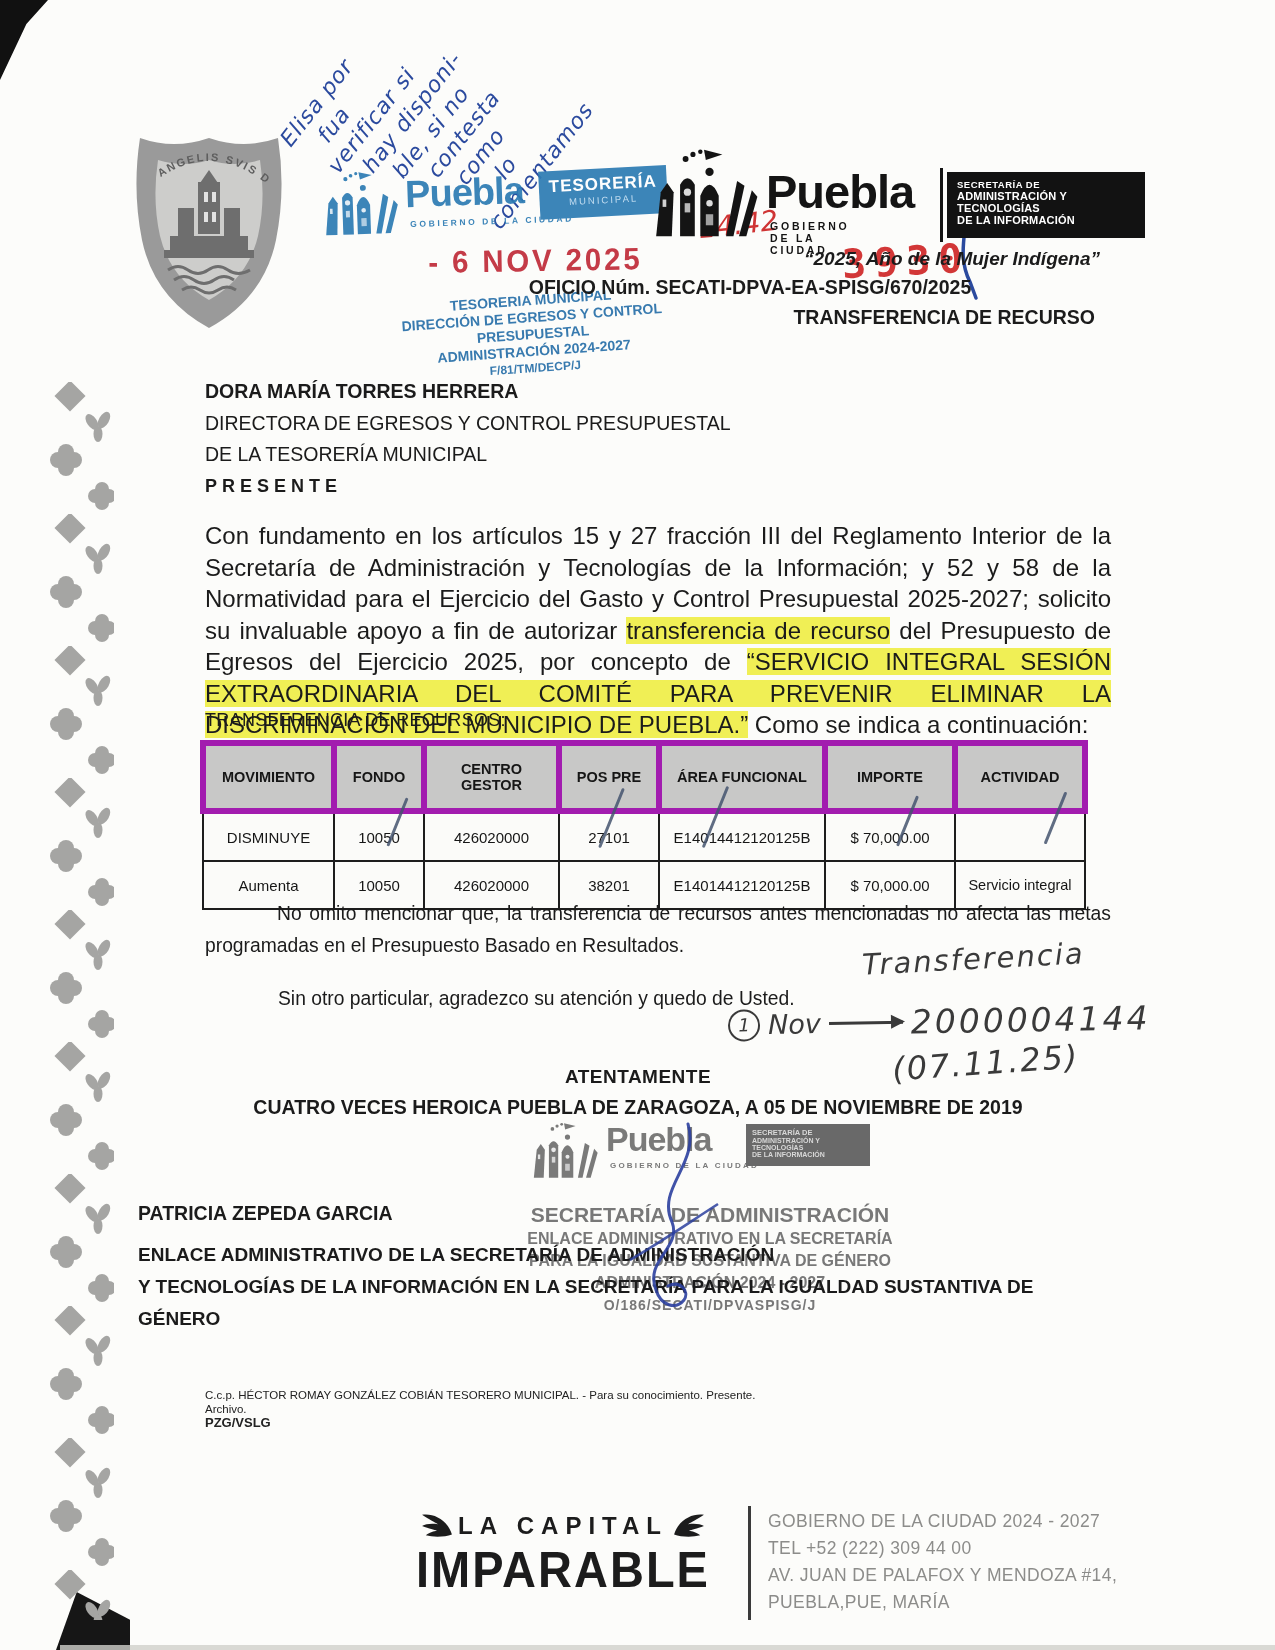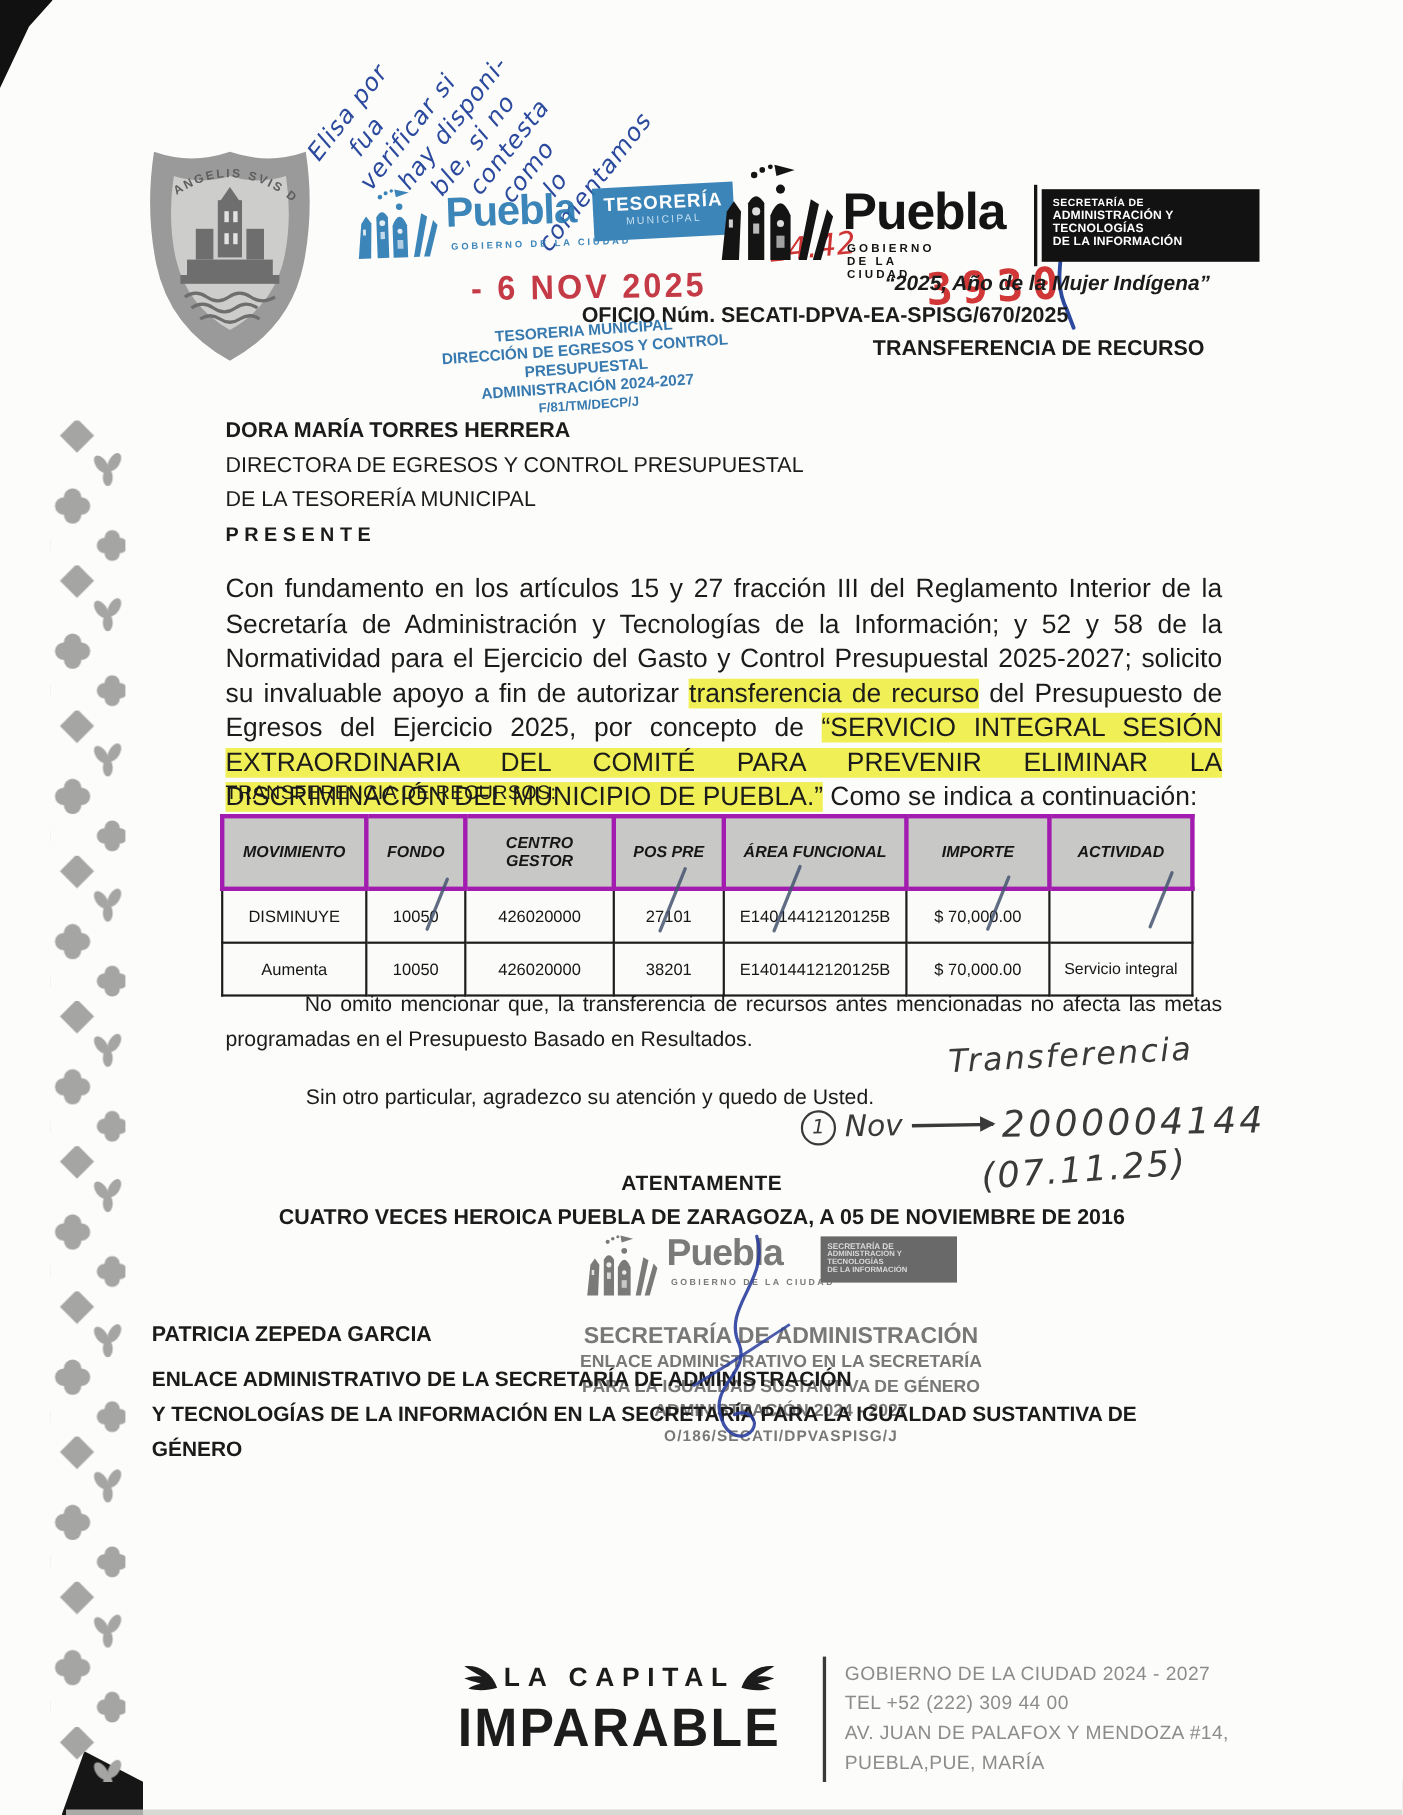--- a/index.html
+++ b/index.html
@@ -70,22 +70,22 @@
   .addr{left:205px;top:376px;font-size:19.5px;line-height:31.5px;}
   .addr .b{font-weight:800;}
   .addr .presente{font-weight:800;letter-spacing:5px;font-size:18px;}
   
   .p1{left:205px;top:520px;width:906px;font-size:24px;line-height:31.5px;text-align:justify;}
   .hl{background:#f0ef55;}
   .tbl-label{left:205px;top:710px;font-size:18px;letter-spacing:.3px;}
   
   table.transfer{position:absolute;left:200px;top:740px;border-collapse:collapse;
     font-size:15px;color:#161616;}
-  table.transfer th{background:#c8c8c7;font-weight:600;height:58px;border:4px solid #a21caf;
-    font-size:14.5px;padding:2px 4px;font-style:italic;}
+  table.transfer th{background:#c8c8c7;font-weight:600;height:58px;border:6px solid #a21caf;
+    font-size:14.5px;padding:2px 4px;}
   table.transfer td{height:42px;border:2px solid #1d1d1d;text-align:center;padding:2px 6px;
     background:#fbfbf9;}
   table.transfer{border:2.5px solid #1b1b1b;}
   .pen-slash{width:3px;border-radius:2px;background:#44536e;opacity:.85;transform:rotate(22deg);}
   
   .p2{left:205px;top:898px;width:906px;font-size:19.3px;line-height:31.5px;text-align:justify;
     text-indent:72px;}
   .p3{left:278px;top:988px;font-size:19.3px;}
   
   .hand-dark{color:#3a3a3a;font-family:"DejaVu Sans",sans-serif;font-style:italic;}
@@ -348,21 +348,21 @@
   <div class="abs hand-dark hn-word">Transferencia</div>
   <div class="abs hand-dark hn-line">
     <span class="hn-circle">1</span>
     <span>Nov</span>
     <span class="hn-arrow"></span>
     <span class="hn-number">2000004144</span>
   </div>
   <div class="abs hand-dark hn-date">(07.11.25)</div>
 
   <div class="abs atent">ATENTAMENTE</div>
-  <div class="abs place-date">CUATRO VECES HEROICA PUEBLA DE ZARAGOZA, A 05 DE NOVIEMBRE DE 2016</div>
+  <div class="abs place-date">CUATRO VECES HEROICA PUEBLA DE ZARAGOZA, A 05 DE NOVIEMBRE DE 2019</div>
 
   <div class="abs gray-logo">
     <svg width="72" height="58" style="position:absolute;left:0;top:6px;color:#6f6f6f">
         <use href="#monuments"></use>
       </svg>
     <div class="word">Puebla</div>
     <div class="sub">GOBIERNO DE LA CIUDAD</div>
     <div class="gray-box">
       <div class="d1">SECRETARÍA DE</div>
       <div class="d2">ADMINISTRACIÓN Y TECNOLOGÍAS</div>
@@ -383,20 +383,25 @@
     <div class="t">ENLACE ADMINISTRATIVO DE LA SECRETARÍA DE ADMINISTRACIÓN</div>
     <div class="t">Y TECNOLOGÍAS DE LA INFORMACIÓN EN LA SECRETARÍA PARA LA IGUALDAD SUSTANTIVA DE</div>
     <div class="t">GÉNERO</div>
   </div>
 
   <svg class="abs sig-svg" width="220" height="220">
     <path d="M128 6 C140 46 96 70 112 104 C122 130 84 142 96 172 C101 188 116 192 124 182 C130 173 120 162 108 168" stroke="#2b3f9e" stroke-width="3" fill="none" stroke-linecap="round" opacity=".9"></path>
     <path d="M70 142 C104 122 130 104 158 86" stroke="#2b3f9e" stroke-width="2.6" fill="none" opacity=".85"></path>
   </svg>
 
+  <div class="abs ccp">
+    <div>C.c.p. HÉCTOR ROMAY GONZÁLEZ COBIÁN TESORERO MUNICIPAL. - Para su conocimiento. Presente.</div>
+    <div>Archivo.</div>
+    <div class="initials">PZG/VSLG</div>
+  </div>
 
   <div class="abs foot-logo">
     <div>
       <svg class="wing" width="34" height="28" style="color:#1c1c1c;transform:scaleX(-1)">
           <use href="#wing"></use>
         </svg>
       <span class="cap">LA CAPITAL</span>
       <svg class="wing" width="34" height="28" style="color:#1c1c1c">
           <use href="#wing"></use>
         </svg>

